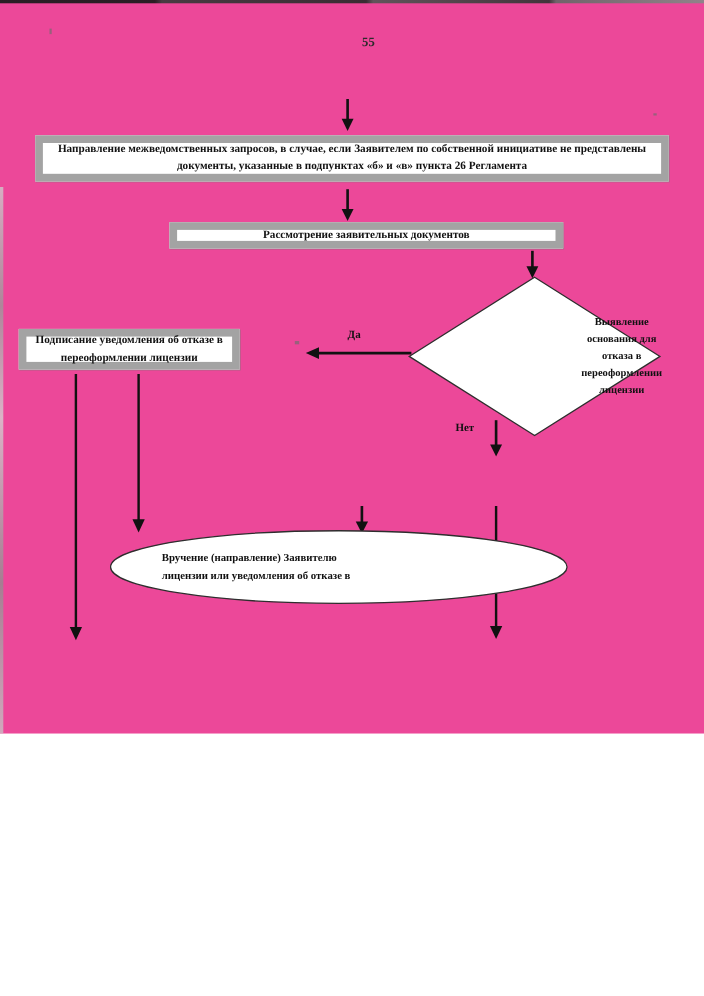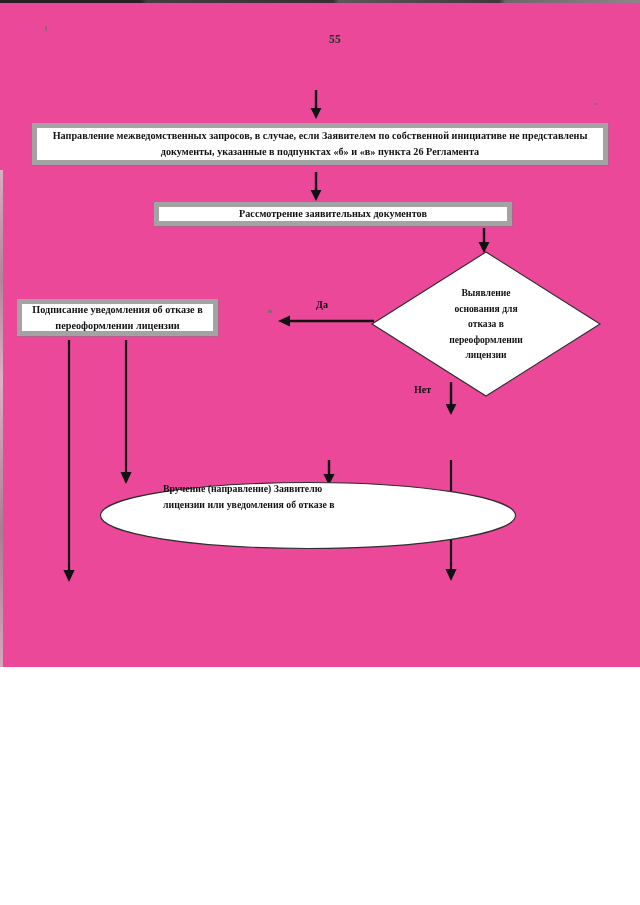--- a/index.html
+++ b/index.html
@@ -43,21 +43,21 @@
     font-size: 11.5px;
     font-weight: bold;
     color: #2b2b2b;
     letter-spacing: .3px;
   }
 
   
   .box {
     position: absolute;
     box-sizing: border-box;
-    border: 5px solid #a3a3a3;
+    border: 7px solid #a3a3a3;
     background: #ffffff;
     display: flex;
     align-items: center;
     justify-content: center;
     text-align: center;
     color: #111111;
     font-weight: bold;
     font-size: 10.2px;
     line-height: 1.55;
     padding: 2px 8px;
@@ -69,37 +69,38 @@
   .diamond-wrap {
     position: absolute;
   }
   .diamond-wrap svg { display: block; }
   .diamond-label {
     position: absolute;
     left: 0; top: 0;
     width: 100%; height: 100%;
     display: flex;
     align-items: center;
-    justify-content: center;
+    justify-content: flex-end;
     text-align: center;
     font-weight: bold;
     font-size: 9.6px;
     line-height: 1.62;
     color: #111;
     pointer-events: none;
   }
 
   
   .ellipse-wrap { position: absolute; }
   .ellipse-wrap svg { display: block; }
   .ellipse-label {
     position: absolute;
-    left: 16px; top: 0;
+    left: 0; top: 0;
     width: 100%; height: 100%;
     display: flex;
+    align-items: center;
     font-weight: bold;
     font-size: 9.8px;
     line-height: 1.62;
     color: #111;
     padding-left: 48px;
     box-sizing: border-box;
     text-align: left;
     pointer-events: none;
   }
 

